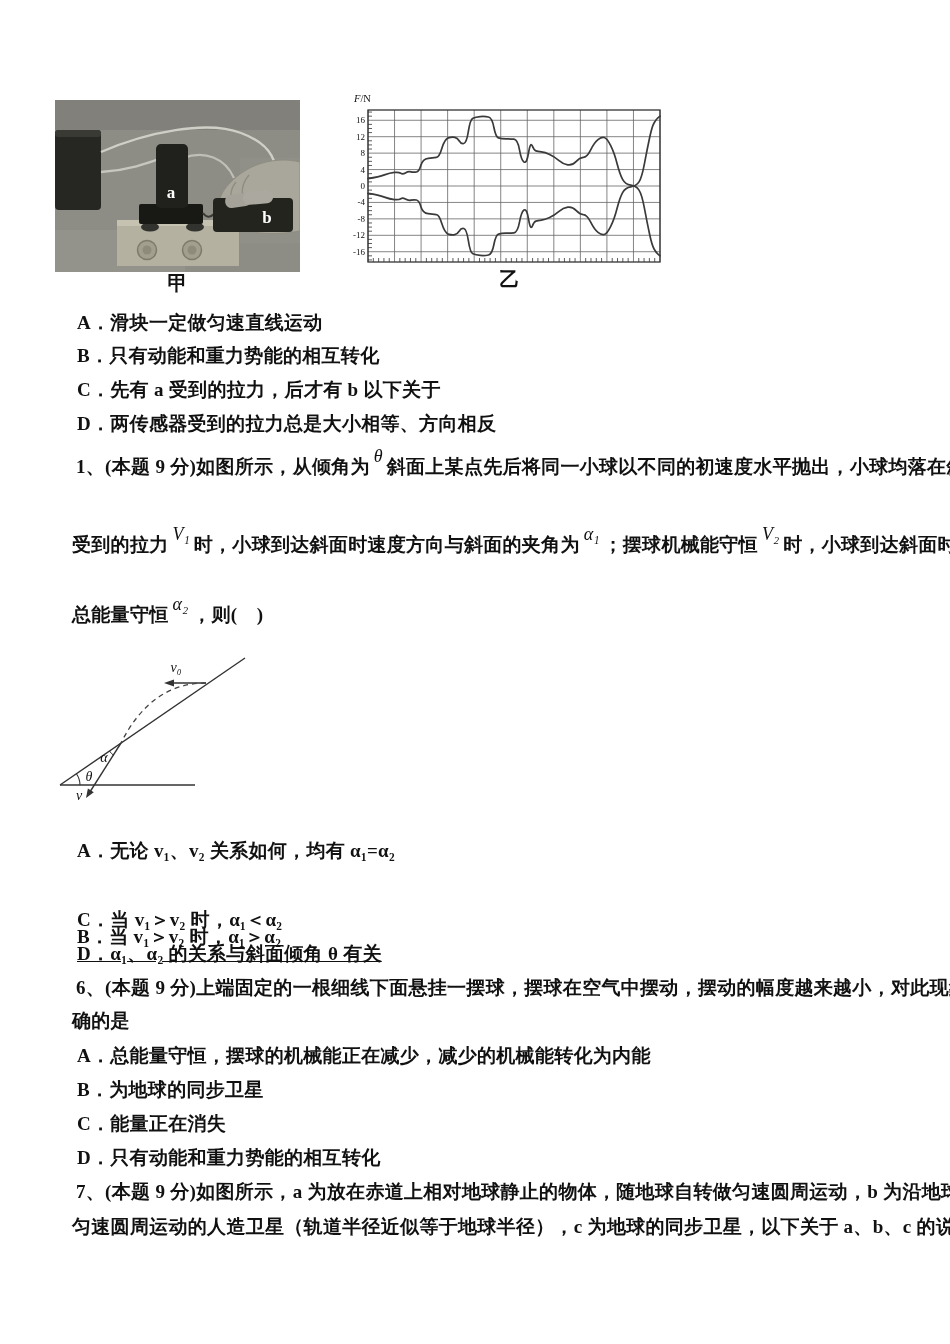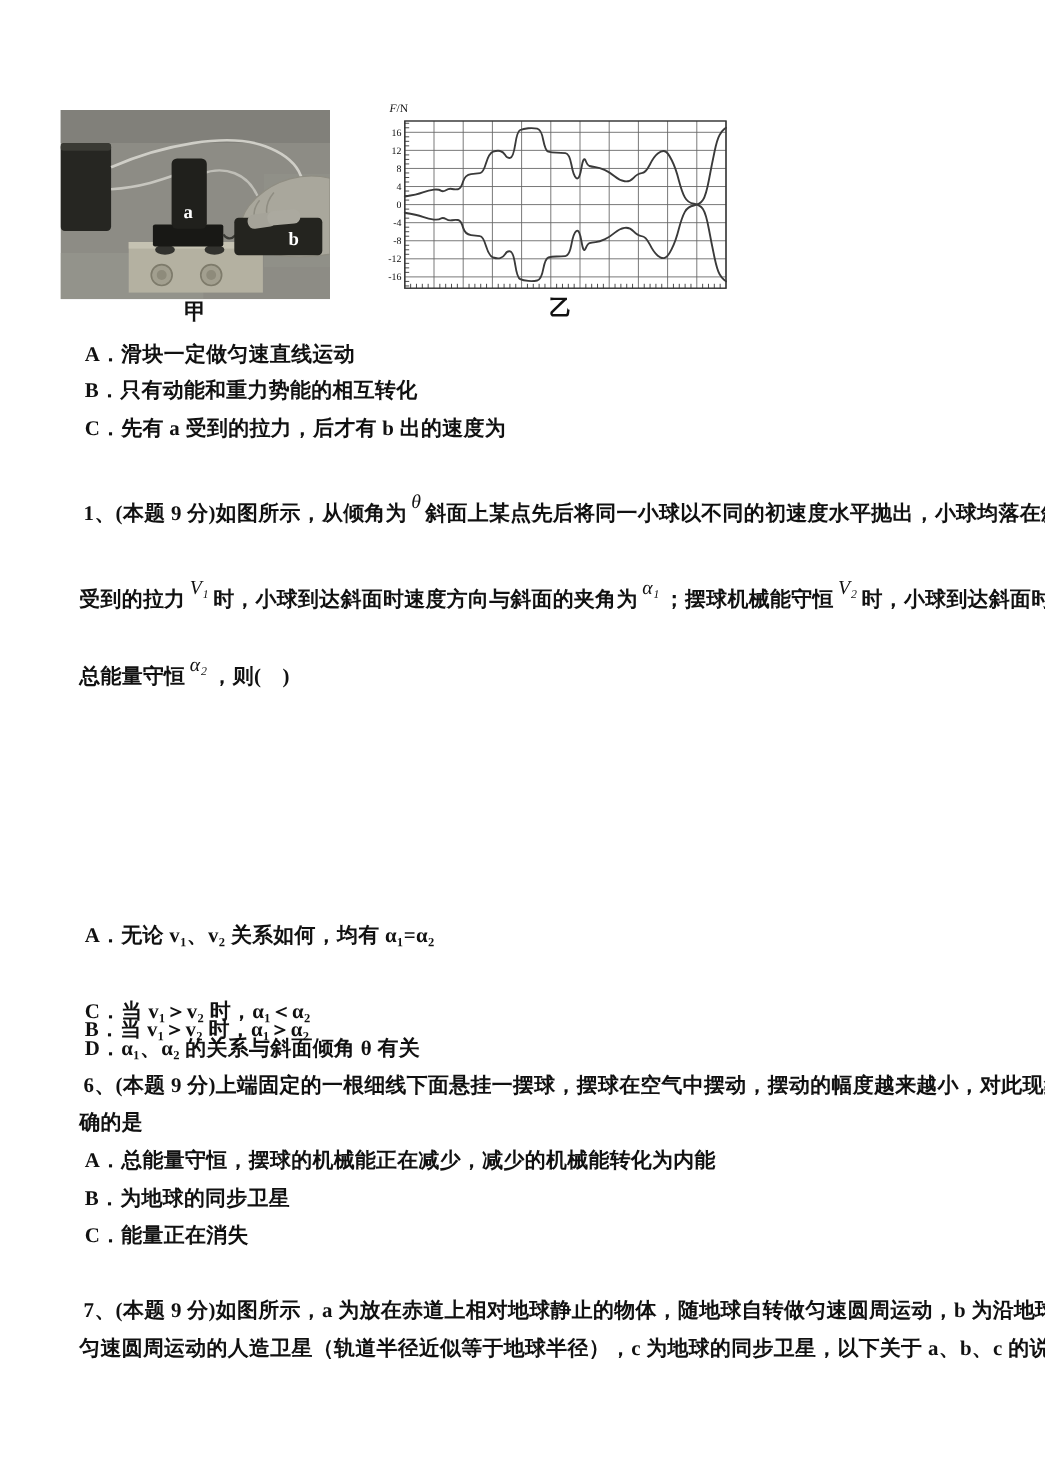--- a/index.html
+++ b/index.html
@@ -168,40 +168,66 @@
         <line x1="302.69090909090914" y1="168" x2="302.69090909090914" y2="172" stroke="#333" stroke-width="0.8"></line>
         <text x="2" y="12" font-size="10.5" fill="#111"><tspan font-style="italic">F</tspan><tspan>/N</tspan></text>
         <path d="M16.0,88.6 Q26.9,87.0 32.4,84.9 Q37.9,82.9 42.5,82.4 Q47.0,82.0 48.8,83.3 Q50.7,84.5 53.4,82.9 Q56.2,81.2 58.9,81.8 Q61.6,82.4 64.4,82.0 Q67.1,81.6 68.9,75.3 Q70.8,68.9 76.2,68.3 Q81.7,67.7 84.4,67.4 Q87.2,67.2 89.9,58.2 Q92.7,49.2 96.3,47.9 Q99.9,46.7 102.7,47.3 Q105.4,47.9 107.3,51.0 Q109.1,54.1 111.8,53.5 Q114.6,52.9 116.4,41.2 Q118.2,29.4 120.9,28.2 Q123.7,27.0 128.2,26.6 Q132.8,26.2 136.4,27.0 Q140.1,27.8 141.9,37.5 Q143.8,47.1 146.5,47.9 Q149.2,48.8 153.8,48.8 Q158.3,48.8 162.0,49.2 Q165.6,49.6 167.5,59.8 Q169.3,70.1 172.0,72.0 Q174.8,73.8 176.6,62.7 Q178.4,51.6 180.3,55.9 Q182.1,60.3 183.9,60.9 Q185.7,61.5 189.4,61.9 Q193.0,62.3 197.6,64.4 Q202.1,66.4 206.7,70.3 Q211.3,74.2 215.8,74.8 Q220.4,75.5 224.0,71.6 Q227.7,67.7 231.3,67.4 Q235.0,67.2 238.7,59.8 Q242.3,52.5 246.0,49.6 Q249.6,46.7 252.3,47.5 Q255.1,48.3 258.7,55.7 Q262.4,63.1 265.1,73.8 Q267.9,84.5 270.6,89.4 Q273.3,94.4 278.8,95.2 Q284.3,96.0 287.0,100.1 Q289.8,104.2 292.5,118.6 Q295.2,133.0 297.6,144.3 Q300.0,155.6 302.2,159.3 Q304.4,163.0 306.2,164.4 L308.0,165.8" fill="none" stroke="#3a3a3a" stroke-width="1.7" stroke-linejoin="round" stroke-linecap="round"></path>
         <path d="M16.0,103.4 Q26.9,105.0 32.4,107.1 Q37.9,109.1 42.5,109.6 Q47.0,110.0 48.8,108.7 Q50.7,107.5 53.4,109.1 Q56.2,110.8 58.9,110.2 Q61.6,109.6 64.4,110.0 Q67.1,110.4 68.9,116.7 Q70.8,123.1 76.2,123.7 Q81.7,124.3 84.4,124.6 Q87.2,124.8 89.9,133.8 Q92.7,142.8 96.3,144.1 Q99.9,145.3 102.7,144.7 Q105.4,144.1 107.3,141.0 Q109.1,137.9 111.8,138.5 Q114.6,139.1 116.4,150.8 Q118.2,162.6 120.9,163.8 Q123.7,165.0 128.2,165.4 Q132.8,165.8 136.4,165.0 Q140.1,164.2 141.9,154.5 Q143.8,144.9 146.5,144.1 Q149.2,143.2 153.8,143.2 Q158.3,143.2 162.0,142.8 Q165.6,142.4 167.5,132.2 Q169.3,121.9 172.0,120.0 Q174.8,118.2 176.6,129.3 Q178.4,140.4 180.3,136.1 Q182.1,131.7 183.9,131.1 Q185.7,130.5 189.4,130.1 Q193.0,129.7 197.6,127.6 Q202.1,125.6 206.7,121.7 Q211.3,117.8 215.8,117.2 Q220.4,116.5 224.0,120.4 Q227.7,124.3 231.3,124.6 Q235.0,124.8 238.7,132.2 Q242.3,139.5 246.0,142.4 Q249.6,145.3 252.3,144.5 Q255.1,143.7 258.7,136.3 Q262.4,128.9 265.1,118.2 Q267.9,107.5 270.6,102.6 Q273.3,97.6 278.8,96.8 Q284.3,96.0 287.0,91.9 Q289.8,87.8 292.5,73.4 Q295.2,59.0 297.6,47.7 Q300.0,36.4 302.2,32.7 Q304.4,29.0 306.2,27.6 L308.0,26.2" fill="none" stroke="#3a3a3a" stroke-width="1.7" stroke-linejoin="round" stroke-linecap="round"></path>
       </svg>
   </div>
   <div class="caption" style="left:352px;top:266px;width:315px;">乙</div>
 
   <div class="tline opt" style="top:310px;">A．滑块一定做匀速直线运动</div>
   <div class="tline opt" style="top:343px;">B．只有动能和重力势能的相互转化</div>
-  <div class="tline opt" style="top:377px;">C．先有 a 受到的拉力，后才有 b 出的速度为</div>
+  <div class="tline opt" style="top:377px;">C．先有 a 受到的拉力，后才有 b 以下关于</div>
+  <div class="tline opt" style="top:411px;">D．两传感器受到的拉力总是大小相等、方向相反</div>
 
   <div class="tline stem" style="top:454px;">
     <span>1、(本题 9 分)如图所示，从倾角为</span><span class="msym">θ</span><span>斜面上某点先后将同一小球以不同的初速度水平抛出，小球均落在斜面上．当抛</span>
   </div>
   <div class="tline cont" style="top:532px;">
     <span>受到的拉力</span><span class="msym">V₁</span><span>时，小球到达斜面时速度方向与斜面的夹角为</span><span class="msym">α₁</span><span>；摆球机械能守恒</span><span class="msym">V₂</span><span>时，小球到达斜面时速度方向与斜</span>
   </div>
   <div class="tline cont" style="top:602px;">
     <span>总能量守恒</span><span class="msym">α₂</span><span>，则(　)</span>
   </div>
 
+  <div class="figwrap" style="left:33px;top:650px;width:230px;height:160px;">
+    <svg width="230" height="160" viewBox="0 0 230 160">
+
+      <line x1="27" y1="135" x2="162" y2="135" stroke="#333" stroke-width="1.4"></line>
+
+      <line x1="27" y1="135" x2="212" y2="8" stroke="#333" stroke-width="1.4"></line>
+
+      <path d="M 47,135 A 20 20 0 0 0 43.4,123.7" fill="none" stroke="#333" stroke-width="1.1"></path>
+
+      <line x1="173" y1="33" x2="138" y2="33" stroke="#333" stroke-width="1.4"></line>
+      <polygon points="131,33 141,29.5 141,36.5" fill="#333"></polygon>
+
+      <path d="M 173,33 Q 118,33 88,93" fill="none" stroke="#444" stroke-width="1.3" stroke-dasharray="5,4"></path>
+
+      <line x1="88" y1="93" x2="55" y2="145" stroke="#333" stroke-width="1.4"></line>
+      <polygon points="53,148 60.8,142.3 54.9,138.5" fill="#333"></polygon>
+
+      <path d="M 76.5,101 A 14 14 0 0 0 81,105.5" fill="none" stroke="#333" stroke-width="1"></path>
+      <text x="143" y="22" font-size="14" font-style="italic" text-anchor="middle" fill="#111">v₀</text>
+      <text x="71" y="112" font-size="14" font-style="italic" text-anchor="middle" fill="#111">α</text>
+      <text x="56" y="131" font-size="14" font-style="italic" text-anchor="middle" fill="#111">θ</text>
+      <text x="46" y="150" font-size="14" font-style="italic" text-anchor="middle" fill="#111">v</text>
+    </svg>
+  </div>
 
   <div class="tline opt" style="top:838px;">A．无论 v₁、v₂ 关系如何，均有 α₁=α₂</div>
   <div class="tline opt" style="top:924px;">B．当 v₁＞v₂ 时，α₁＞α₂</div>
   <div class="tline opt" style="top:907px;">C．当 v₁＞v₂ 时，α₁＜α₂</div>
-  <div class="tline opt" style="top:941px;">D．α₁、α₂ 的关系与斜面倾角 θ 有关</div>
+  <div class="tline opt" style="top:941px;text-decoration:underline;">D．α₁、α₂ 的关系与斜面倾角 θ 有关</div>
 
   <div class="tline stem" style="top:975px;">6、(本题 9 分)上端固定的一根细线下面悬挂一摆球，摆球在空气中摆动，摆动的幅度越来越小，对此现象下列说法正</div>
   <div class="tline cont" style="top:1008px;">确的是</div>
   <div class="tline opt" style="top:1043px;">A．总能量守恒，摆球的机械能正在减少，减少的机械能转化为内能</div>
   <div class="tline opt" style="top:1077px;">B．为地球的同步卫星</div>
   <div class="tline opt" style="top:1111px;">C．能量正在消失</div>
+  <div class="tline opt" style="top:1145px;">D．只有动能和重力势能的相互转化</div>
 
   <div class="tline stem" style="top:1179px;">7、(本题 9 分)如图所示，a 为放在赤道上相对地球静止的物体，随地球自转做匀速圆周运动，b 为沿地球表而附近做</div>
   <div class="tline cont" style="top:1214px;">匀速圆周运动的人造卫星（轨道半径近似等于地球半径），c 为地球的同步卫星，以下关于 a、b、c 的说法中正确的是</div>
 
 </div>
 
 </body></html>

